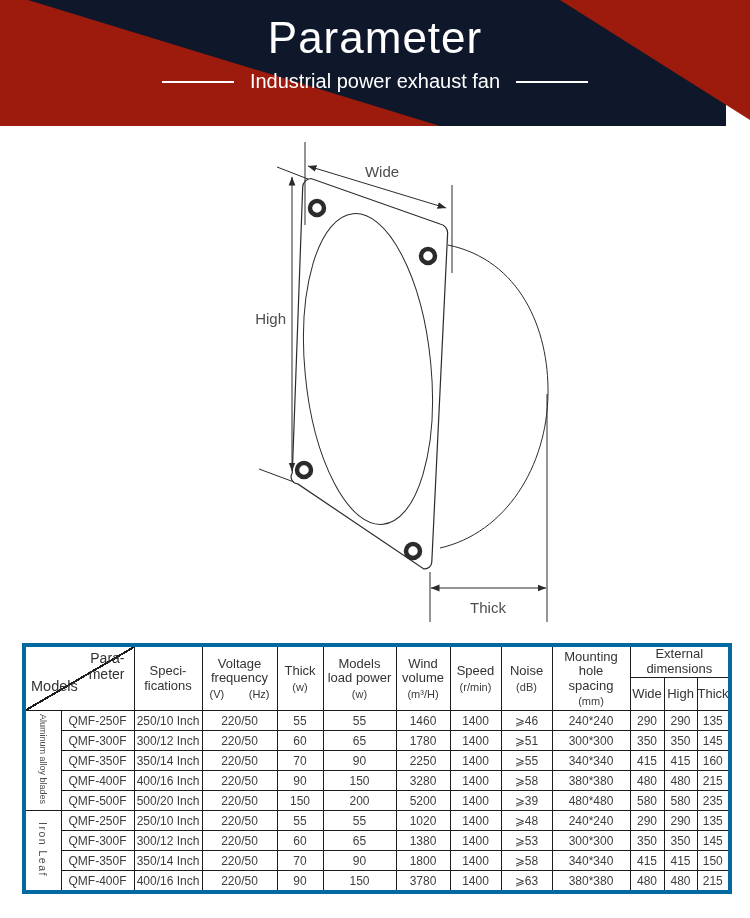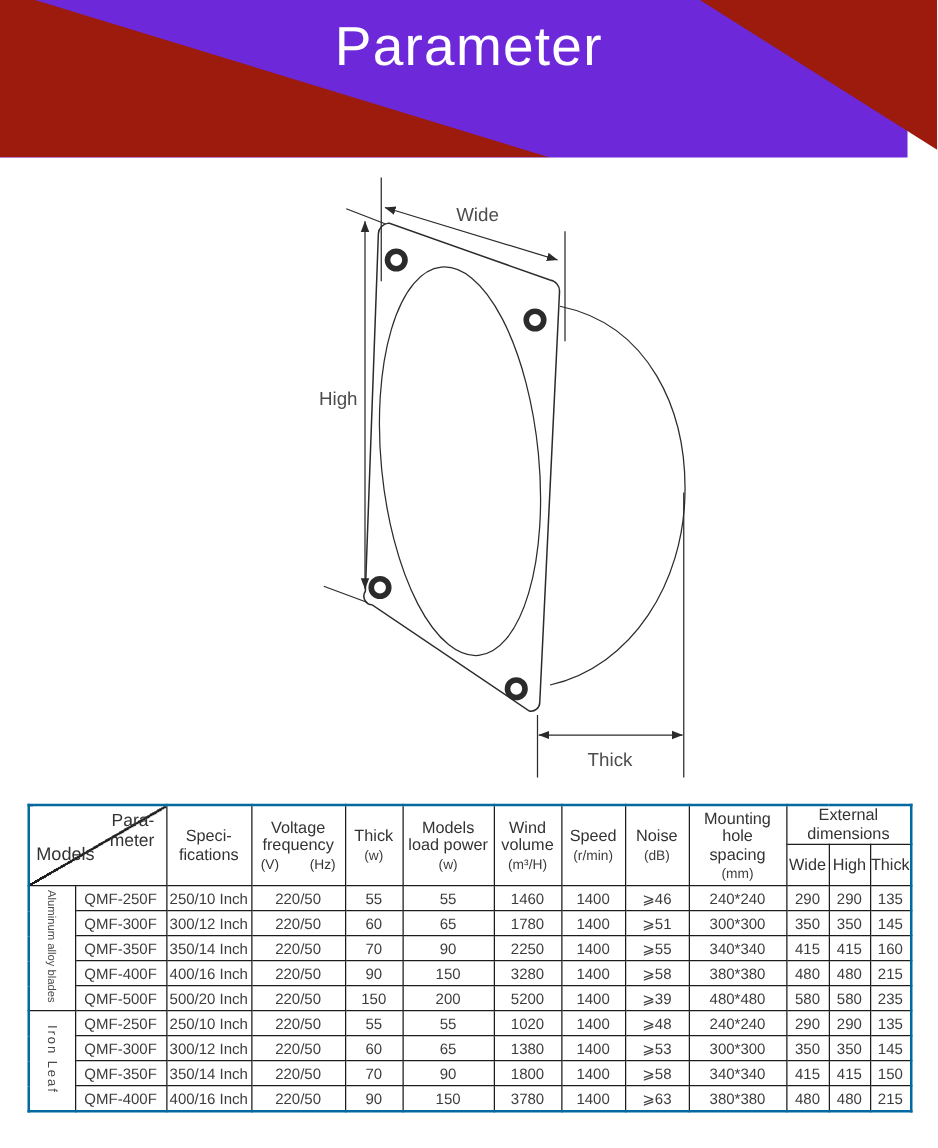--- a/index.html
+++ b/index.html
@@ -1,21 +1,21 @@
 <!DOCTYPE html>
 <html><head>
 <meta charset="utf-8">
 <style>
   html,body{margin:0;padding:0;}
   body{
     width:750px;height:918px;position:relative;background:#ffffff;overflow:hidden;
     font-family:"Liberation Sans","DejaVu Sans",sans-serif;
   }
   
-  .banner{position:absolute;left:0;top:0;width:726px;height:126px;background:#6d28d9;}
+  .banner{position:absolute;left:0;top:0;width:726px;height:126px;background:#0f172a;}
   .tri{position:absolute;left:0;top:0;width:750px;height:126px;background:#9c1b0d;}
   .tri-left{clip-path:polygon(0 0,28px 0,440px 126px,0 126px);}
   .tri-right{clip-path:polygon(560px 0,750px 0,750px 120px);}
   .banner-title{
     position:absolute;left:0;top:13px;width:750px;text-align:center;
     color:#ffffff;font-size:44px;font-weight:400;letter-spacing:1px;
   }
   .banner-sub{
     position:absolute;left:0;top:70px;width:750px;display:flex;align-items:center;justify-content:center;
     color:#ffffff;font-size:20px;font-weight:400;
@@ -23,21 +23,21 @@
   .dash{display:inline-block;width:72px;height:0;border-top:2px solid #ffffff;margin:0 16px;}
   
   .diagram{position:absolute;left:150px;top:133px;}
   .dim-text{font-size:15px;fill:#4d4d4d;font-family:"Liberation Sans","DejaVu Sans",sans-serif;}
   
   .spec-table{
     position:absolute;left:22px;top:643px;border-collapse:collapse;table-layout:fixed;
     width:708px;color:#3c3c3c;
   }
   .spec-table td,.spec-table th{border:1px solid #1c1c1c;padding:0;text-align:center;vertical-align:middle;font-weight:400;}
-  .spec-table{border:2px solid #0369a1;}
+  .spec-table{border:4px solid #0369a1;}
   .spec-table thead th{font-size:13px;line-height:1.12;color:#333;}
   .spec-table .unit{font-size:11px;margin-top:2px;color:#3c3c3c;}
   .unit-split{display:flex;justify-content:space-between;padding:0 7px;font-size:11px;margin-top:2px;}
   .hrow1 th{height:30px;}
   .sub-th{font-size:12.5px;height:32px;}
   .corner{position:relative;background:
     linear-gradient(to bottom right,transparent 0,transparent calc(50% - 1px),#1c1c1c calc(50% - 1px),#1c1c1c calc(50% + 1px),transparent calc(50% + 1px));}
   .corner .param{position:absolute;top:3px;right:9px;text-align:right;font-size:14px;line-height:1.15;}
   .corner .models{position:absolute;left:5px;bottom:16px;font-size:14.5px;}
   .spec-table tbody td{height:19px;font-size:12px;}
@@ -46,20 +46,25 @@
   .vert-small{font-size:9px;}
   .vert-big{font-size:10.5px;letter-spacing:1.5px;}
 </style>
 </head>
 <body>
 
 <div class="banner">
   <div class="tri tri-left"></div>
   <div class="tri tri-right"></div>
   <div class="banner-title">Parameter</div>
+  <div class="banner-sub">
+    <span class="dash"></span>
+    <span>Industrial power exhaust fan</span>
+    <span class="dash"></span>
+  </div>
 </div>
 
 <svg class="diagram" width="450" height="500" viewBox="0 0 450 500">
   <defs>
     <marker id="ah" markerWidth="10" markerHeight="9" refX="8.5" refY="4" orient="auto-start-reverse">
       <path d="M0,0.6 L8.8,4 L0,7.4 Z" fill="#2b2b2b"></path>
     </marker>
   </defs>
   <g fill="none" stroke="#2b2b2b" stroke-width="1.2">
 

